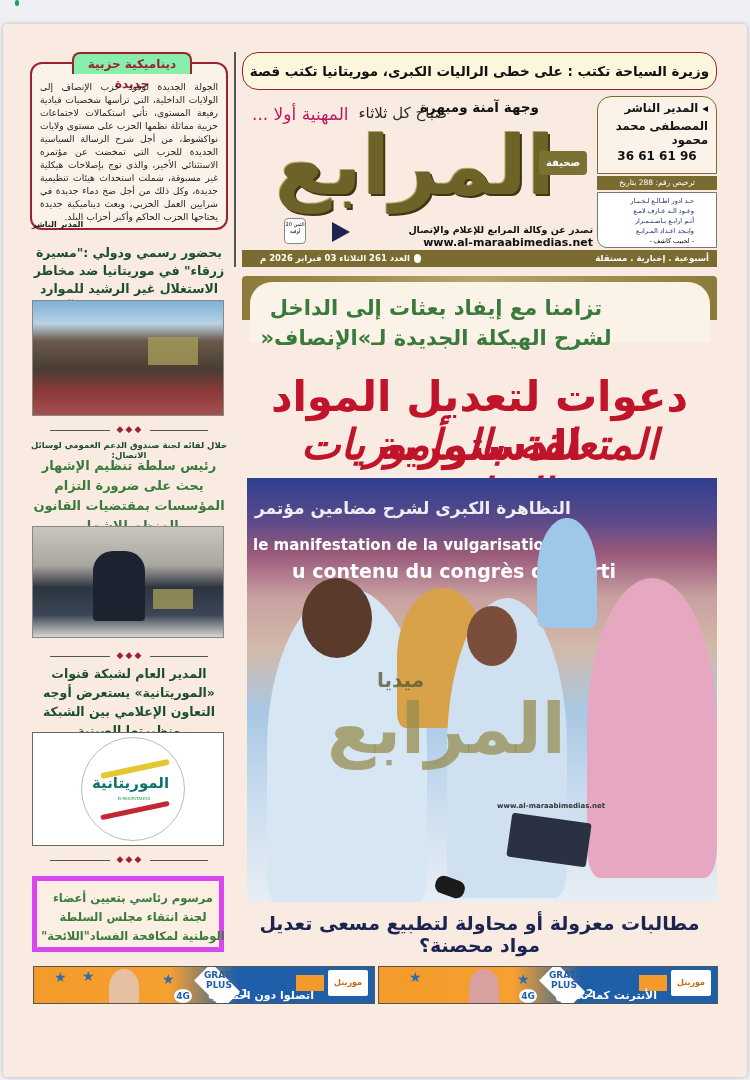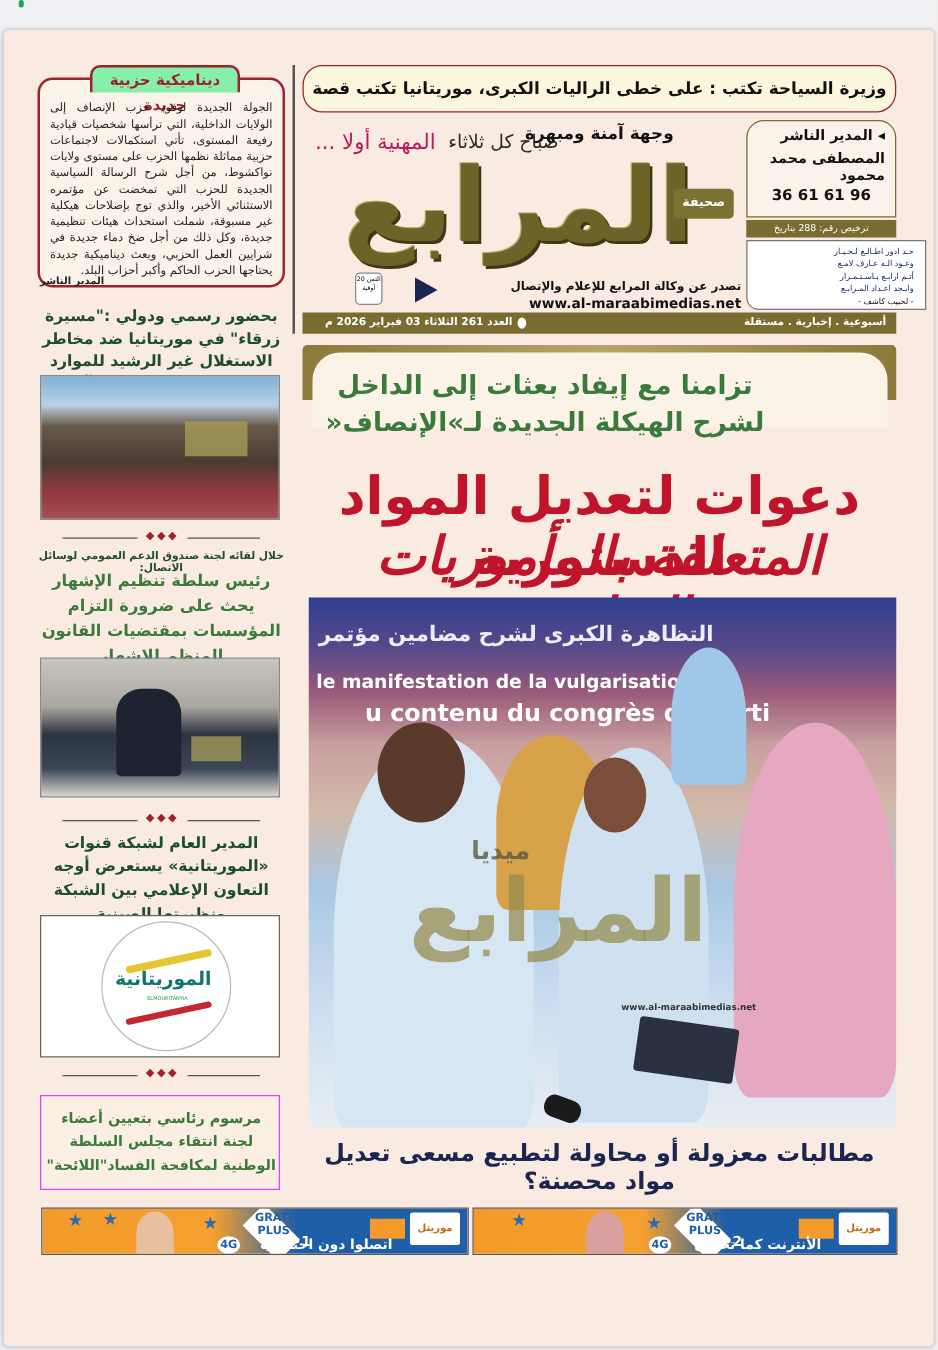--- a/index.html
+++ b/index.html
@@ -32,21 +32,21 @@
   .photo1 { top: 248px; height: 116px; background: linear-gradient(180deg,#7db1d9 0%,#b9d2e3 20%,#6a5a4c 35%,#4a3c33 60%,#8d3a3c 80%,#a55050 100%); }
   .photo2 { top: 474px; height: 112px; background: linear-gradient(180deg,#c9c6c0 0%,#a9a59f 35%,#2c3440 55%,#3b4656 80%,#d8d6d0 100%); }
   .divider { position: absolute; left: 20px; width: 158px; height: 1px; background: #555; }
   .diamonds { position: absolute; left: 80px; width: 40px; text-align: center; color: #9c2230; font-size: 9px; letter-spacing: 2px; background: #f9ebe2; }
   .logo-box { position: absolute; left: 2px; top: 680px; width: 192px; height: 114px; border: 1px solid #666; background: #fff; }
   .logo-circle { position: absolute; left: 48px; top: 4px; width: 104px; height: 104px; border-radius: 50%; border: 1px solid #bbb; background: #fff; }
   .logo-text { position: absolute; left: 10px; top: 36px; width: 84px; text-align: left; color: #0f766e; font-weight: bold; font-size: 15px; direction: rtl; }
   .logo-sub { position: absolute; left: 10px; top: 58px; width: 84px; text-align: center; color: #1a9d48; font-size: 4px; }
   .logo-stripe1 { position: absolute; left: 18px; top: 28px; width: 70px; height: 6px; background: #e4c630; transform: rotate(-12deg); border-radius: 3px; }
   .logo-stripe2 { position: absolute; left: 18px; top: 70px; width: 70px; height: 5px; background: #c22733; transform: rotate(-12deg); border-radius: 3px; }
-  .decree-box { position: absolute; left: 2px; top: 824px; width: 192px; height: 76px; border: 1px solid #d946ef; background: #fbeee3; }
+  .decree-box { position: absolute; left: 2px; top: 824px; width: 192px; height: 76px; border: 5px solid #d946ef; background: #fbeee3; }
   
   .top-banner {
     position: absolute; left: 242px; top: 52px; width: 475px; height: 38px;
     background: #fbf6dc; border: 1.5px solid #9c2230; border-radius: 16px;
     font-weight: bold; font-size: 13.5px; color: #111; text-align: center; line-height: 36px;
   }
   .vrule { position: absolute; left: 234px; top: 52px; width: 2px; height: 215px; background: #555; }
   .masthead { position: absolute; left: 242px; top: 96px; width: 355px; height: 170px; }
   .slogan1 { position: absolute; right: 150px; top: 8px; font-size: 15px; color: #2d2a1e; }
   .slogan2 { position: absolute; left: 10px; top: 8px; font-size: 17px; color: #be185d; font-weight: normal; }
@@ -62,21 +62,21 @@
   .publisher-line { position: absolute; right: 4px; top: 128px; font-size: 9.5px; font-weight: bold; color: #111; direction: rtl; }
   .website { position: absolute; right: 4px; top: 140px; font-size: 11px; font-weight: bold; color: #111; }
   .gold-bar { position: absolute; left: 242px; top: 250px; width: 475px; height: 17px; background: #7a6c30; }
   .gold-bar span { position: absolute; top: 0; line-height: 17px; color: #fff; font-size: 8.5px; font-weight: bold; }
   .dot-icon { position: absolute; left: 172px; top: 4px; width: 7px; height: 9px; background: #fff; border-radius: 50%; }
   .editor-box { position: absolute; left: 597px; top: 96px; width: 120px; height: 78px; border: 1.5px solid #7a6c30; border-radius: 14px 14px 0 0; background: #fbf3ea; text-align: right; padding: 4px 8px; }
   .editor-title { font-size: 11.5px; font-weight: bold; color: #111; direction: rtl; }
   .editor-name { font-size: 11.5px; font-weight: bold; color: #111; margin-top: 4px; direction: rtl; }
   .editor-phone { font-size: 12px; font-weight: bold; color: #111; text-align: center; margin-top: 2px; }
   .license { position: absolute; left: 597px; top: 176px; width: 120px; height: 14px; background: #7a6c30; color: #fff; font-size: 7.5px; text-align: center; line-height: 14px; direction: rtl; }
-  .poem-box { position: absolute; left: 597px; top: 192px; width: 144px; height: 56px; border: 1px solid #777; background: #fff; border-radius: 0 0 0 10px; font-size: 6.5px; color: #1b2a6a; direction: rtl; text-align: right; padding: 3px 9px; line-height: 10px; }
+  .poem-box { position: absolute; left: 597px; top: 192px; width: 120px; height: 56px; border: 1px solid #777; background: #fff; border-radius: 0 0 0 10px; font-size: 6.5px; color: #1b2a6a; direction: rtl; text-align: right; padding: 3px 22px; line-height: 10px; }
   .poem-box .sig { color: #111; }
   
   .lead-top-band { position: absolute; left: 242px; top: 276px; width: 475px; height: 44px; background: linear-gradient(90deg,#8b7a3a,#b7a46a 50%,#8b7a3a); border-radius: 4px 4px 0 0; }
   .lead-pill { position: absolute; left: 250px; top: 282px; width: 460px; height: 60px; background: #fbf2e8; border-radius: 22px 22px 0 0; }
   .kicker { position: absolute; left: 242px; width: 388px; text-align: center; color: #3a7a3a; font-weight: bold; font-size: 21px; direction: rtl; }
   .headline { position: absolute; left: 242px; width: 475px; text-align: center; color: #c0142a; font-weight: bold; font-size: 42px; direction: rtl; }
   .main-photo {
     position: absolute; left: 247px; top: 478px; width: 470px; height: 424px; overflow: hidden;
     background: linear-gradient(180deg,#2f3f8f 0%,#5a4a8a 10%,#9a5a7a 18%,#c8a0a0 28%,#d2b9a8 40%,#a9c8e4 55%,#c9dcef 75%,#e8eef4 100%);
   }

